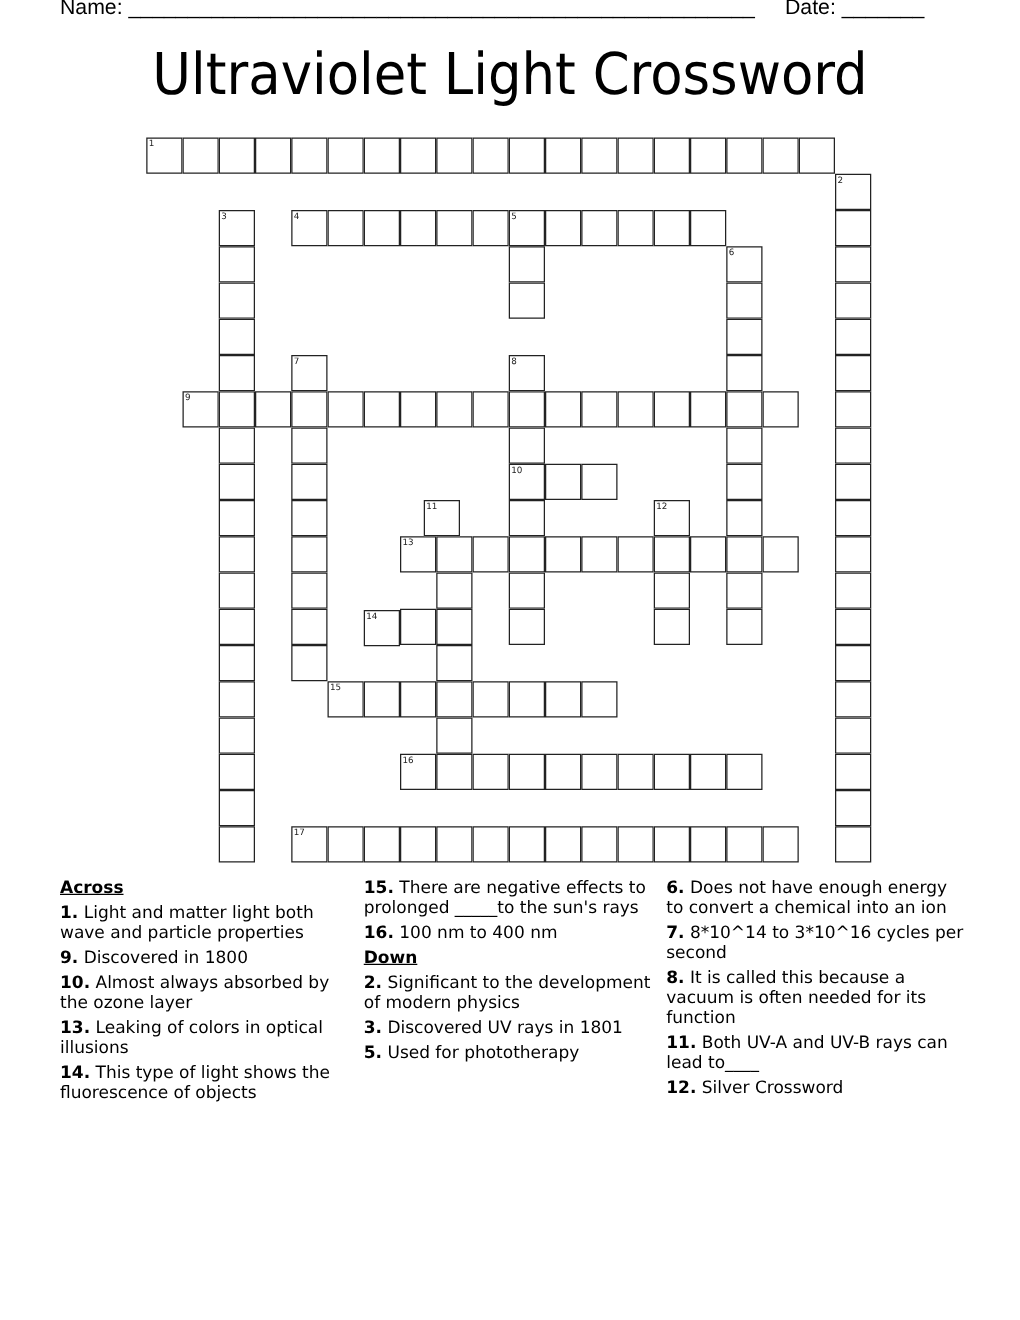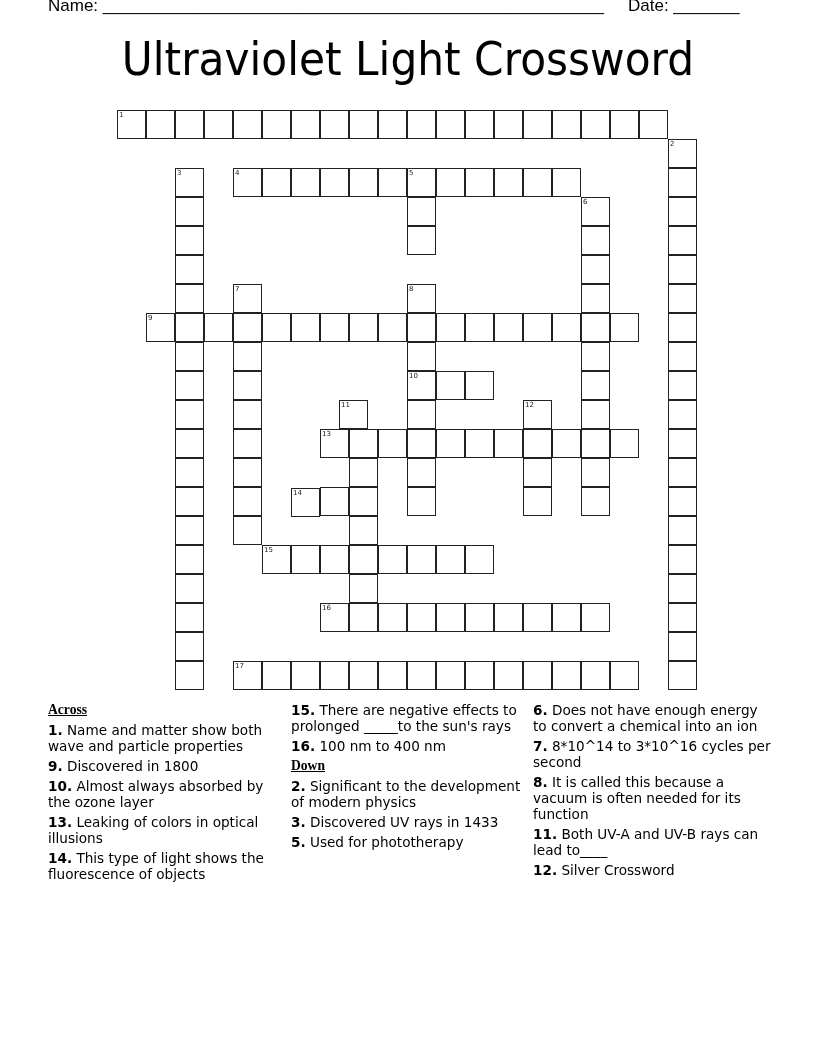--- a/index.html
+++ b/index.html
@@ -10,21 +10,21 @@
   .title { position: absolute; top: 32px; left: 0; width: 816px; text-align: center; font-family: "DejaVu Sans", sans-serif; font-size: 46px; letter-spacing: 0px; transform: scaleX(0.92); }
   .grid { position: absolute; left: 0; top: 0; width: 816px; height: 700px; }
   .cell { position: absolute; width: 29px; height: 29px; box-sizing: border-box; border: 1.5px solid #222; background: #fff; }
   .cell .num { position: absolute; left: 1px; top: 0px; font-family: "DejaVu Sans", sans-serif; font-size: 7px; line-height: 9px; color: #222; }
   .clues { position: absolute; top: 702px; font-family: "DejaVu Sans", sans-serif; font-size: 13.6px; line-height: 16px; color: #000; }
   .col1 { left: 48px; width: 232px; }
   .col2 { left: 291px; width: 235px; }
   .col3 { left: 533px; width: 240px; }
   .clue { margin-bottom: 4px; }
   .clue b { font-weight: bold; }
-  .section-head { font-weight: bold; text-decoration: underline; margin-bottom: 4px; font-family: Liberation Serif, serif; }
+  .section-head { font-weight: bold; text-decoration: underline; margin-bottom: 4px; }
 </style>
 </head>
 <body>
 
 <div class="header-line">
   <span class="name">Name: _____________________________________________________</span>
   <span class="date">Date: _______</span>
 </div>
 
 <div class="title">Ultraviolet Light Crossword</div>
@@ -225,33 +225,33 @@
     <div class="cell" style="left: 349px; top: 574px;"></div>
     <div class="cell" style="left: 523px; top: 400px;">
       <span class="num">12</span>
     </div>
     <div class="cell" style="left: 523px; top: 458px;"></div>
     <div class="cell" style="left: 523px; top: 487px;"></div>
   </div>
 
 <div class="clues col1">
   <div class="section-head">Across</div>
-  <div class="clue"><b>1.</b> <span>Name and matter show both wave and particle properties</span></div>
+  <div class="clue"><b>1.</b> <span>Light and matter light both wave and particle properties</span></div>
   <div class="clue"><b>9.</b> <span>Discovered in 1800</span></div>
   <div class="clue"><b>10.</b> <span>Almost always absorbed by the ozone layer</span></div>
   <div class="clue"><b>13.</b> <span>Leaking of colors in optical illusions</span></div>
   <div class="clue"><b>14.</b> <span>This type of light shows the fluorescence of objects</span></div>
 </div>
 
 <div class="clues col2">
   <div class="clue"><b>15.</b> <span>There are negative effects to prolonged _____to the sun's rays</span></div>
   <div class="clue"><b>16.</b> <span>100 nm to 400 nm</span></div>
   <div class="section-head">Down</div>
   <div class="clue"><b>2.</b> <span>Significant to the development of modern physics</span></div>
-  <div class="clue"><b>3.</b> <span>Discovered UV rays in 1433</span></div>
+  <div class="clue"><b>3.</b> <span>Discovered UV rays in 1801</span></div>
   <div class="clue"><b>5.</b> <span>Used for phototherapy</span></div>
 </div>
 
 <div class="clues col3">
   <div class="clue"><b>6.</b> <span>Does not have enough energy to convert a chemical into an ion</span></div>
   <div class="clue"><b>7.</b> <span>8*10^14 to 3*10^16 cycles per second</span></div>
   <div class="clue"><b>8.</b> <span>It is called this because a vacuum is often needed for its function</span></div>
   <div class="clue"><b>11.</b> <span>Both UV-A and UV-B rays can lead to____</span></div>
   <div class="clue"><b>12.</b> <span>Silver Crossword</span></div>
 </div>

